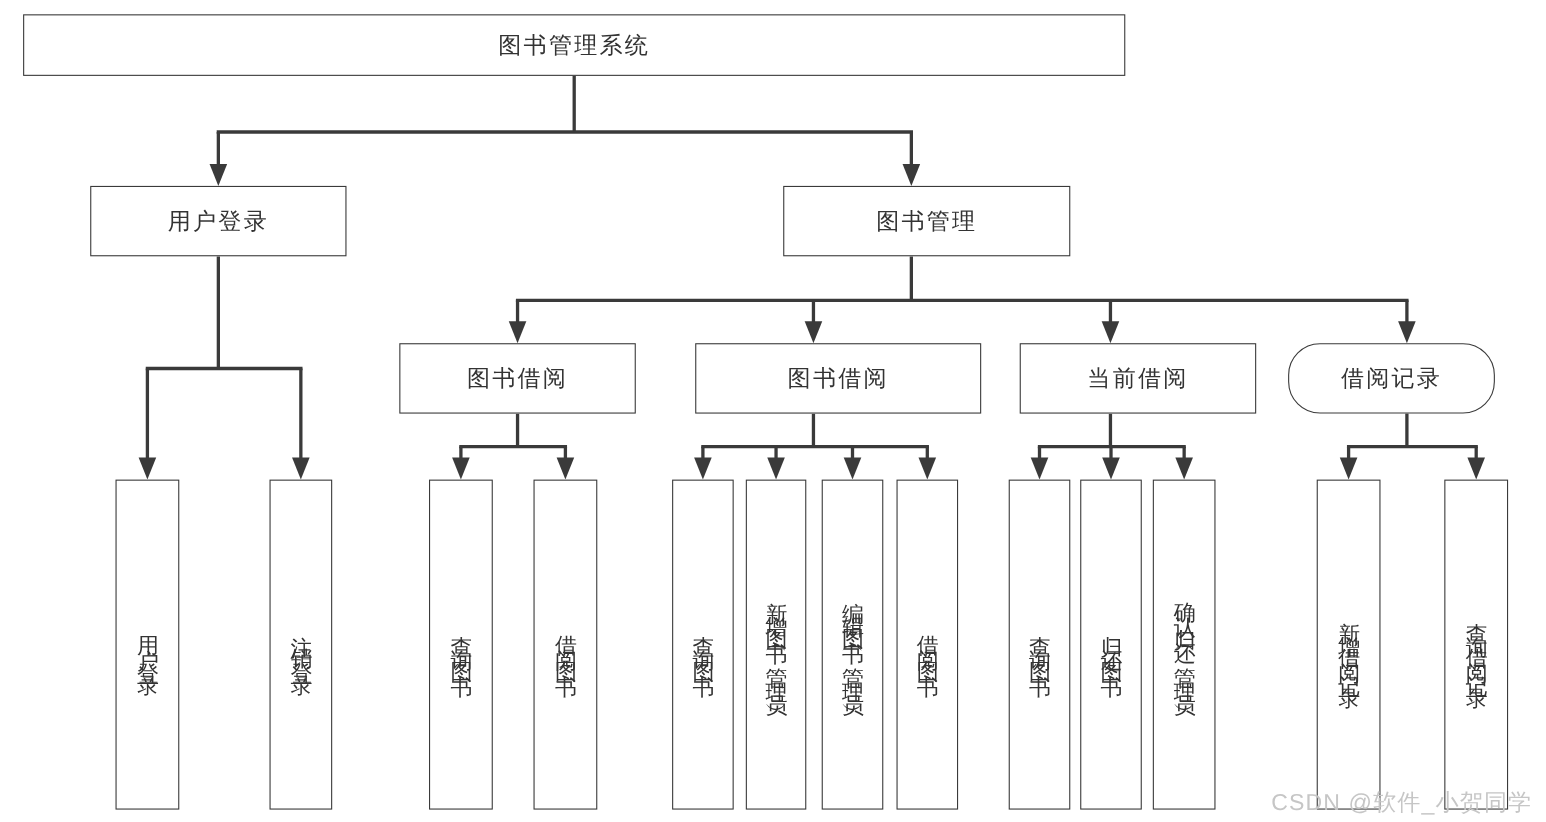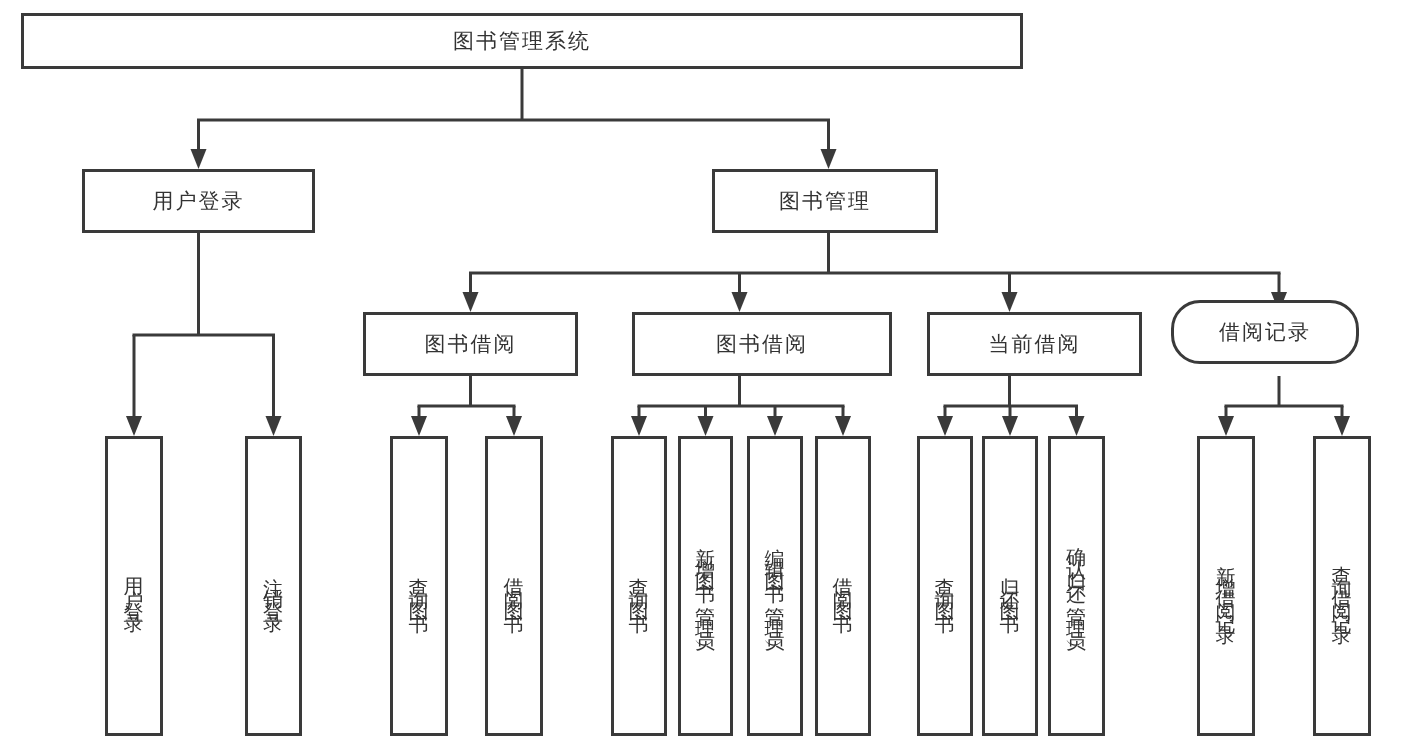--- a/index.html
+++ b/index.html
@@ -7,21 +7,21 @@
   .canvas {
     position:relative;
     width:1405px; height:747px;
     background:#ffffff;
     overflow:hidden;
     font-family:"Liberation Sans","DejaVu Sans",sans-serif;
   }
   .node {
     position:absolute;
     background:#ffffff;
-    border:3px solid #ef4444;
+    border:1px solid #ef4444;
     box-sizing:border-box;
     display:flex;
     align-items:center;
     justify-content:center;
   }
   .node .label {
     color:#333333;
     font-size:21px;
     letter-spacing:2px;
     white-space:nowrap;
@@ -106,33 +106,33 @@
       <line x1="1342" y1="406" x2="1342" y2="420" stroke="#3a3a3a" stroke-width="3"></line>
       <polygon points="1334,416 1350,416 1342,436" fill="#3a3a3a"></polygon>
     </svg>
   <div id="nodes-root">
       <div class="node" style="left: 21px; top: 13px; width: 1002px; height: 56px; border-color: rgb(58, 58, 58);">
         <span class="label" style="color: rgb(51, 51, 51);">图书管理系统</span>
       </div>
       <div class="node" style="left: 82px; top: 169px; width: 233px; height: 64px; border-color: rgb(58, 58, 58);">
         <span class="label" style="color: rgb(51, 51, 51);">用户登录</span>
       </div>
-      <div class="node" style="left: 712px; top: 169px; width: 226px; height: 64px; border-color: rgb(58, 58, 58);">
+      <div class="node" style="left: 712px; top: 169px; width: 261px; height: 64px; border-color: rgb(58, 58, 58);">
         <span class="label" style="color: rgb(51, 51, 51);">图书管理</span>
       </div>
       <div class="node" style="left: 363px; top: 312px; width: 215px; height: 64px; border-color: rgb(58, 58, 58);">
         <span class="label" style="color: rgb(51, 51, 51);">图书借阅</span>
       </div>
       <div class="node" style="left: 632px; top: 312px; width: 260px; height: 64px; border-color: rgb(58, 58, 58);">
         <span class="label" style="color: rgb(51, 51, 51);">图书借阅</span>
       </div>
       <div class="node" style="left: 902px; top: 312px; width: 215px; height: 64px; border-color: rgb(58, 58, 58); margin-left: 25px;">
         <span class="label" style="color: rgb(51, 51, 51);">当前借阅</span>
       </div>
-      <div class="node" style="left: 1171px; top: 300px; width: 188px; height: 64px; border-color: rgb(58, 58, 58); border-radius: 29px;">
+      <div class="node" style="left: 1171px; top: 312px; width: 188px; height: 64px; border-color: rgb(58, 58, 58); border-radius: 29px;">
         <span class="label" style="color: rgb(51, 51, 51);">借阅记录</span>
       </div>
       <div class="node v" style="left: 105px; top: 436px; width: 58px; height: 300px; border-color: rgb(58, 58, 58);">
         <span class="label" style="color: rgb(51, 51, 51);">用户登录</span>
       </div>
       <div class="node v" style="left: 245px; top: 436px; width: 57px; height: 300px; border-color: rgb(58, 58, 58);">
         <span class="label" style="color: rgb(51, 51, 51);">注销登录</span>
       </div>
       <div class="node v" style="left: 390px; top: 436px; width: 58px; height: 300px; border-color: rgb(58, 58, 58);">
         <span class="label" style="color: rgb(51, 51, 51);">查询图书</span>
@@ -161,13 +161,14 @@
       <div class="node v" style="left: 1048px; top: 436px; width: 57px; height: 300px; border-color: rgb(58, 58, 58);">
         <span class="label" style="color: rgb(51, 51, 51);">确认归还（管理员）</span>
       </div>
       <div class="node v" style="left: 1197px; top: 436px; width: 58px; height: 300px; border-color: rgb(58, 58, 58);">
         <span class="label" style="color: rgb(51, 51, 51);">新增借阅记录</span>
       </div>
       <div class="node v" style="left: 1313px; top: 436px; width: 58px; height: 300px; border-color: rgb(58, 58, 58);">
         <span class="label" style="color: rgb(51, 51, 51);">查询借阅记录</span>
       </div>
     </div>
+  <div class="watermark">CSDN @软件_小贺同学</div>
 </div>
 
 </body></html>

